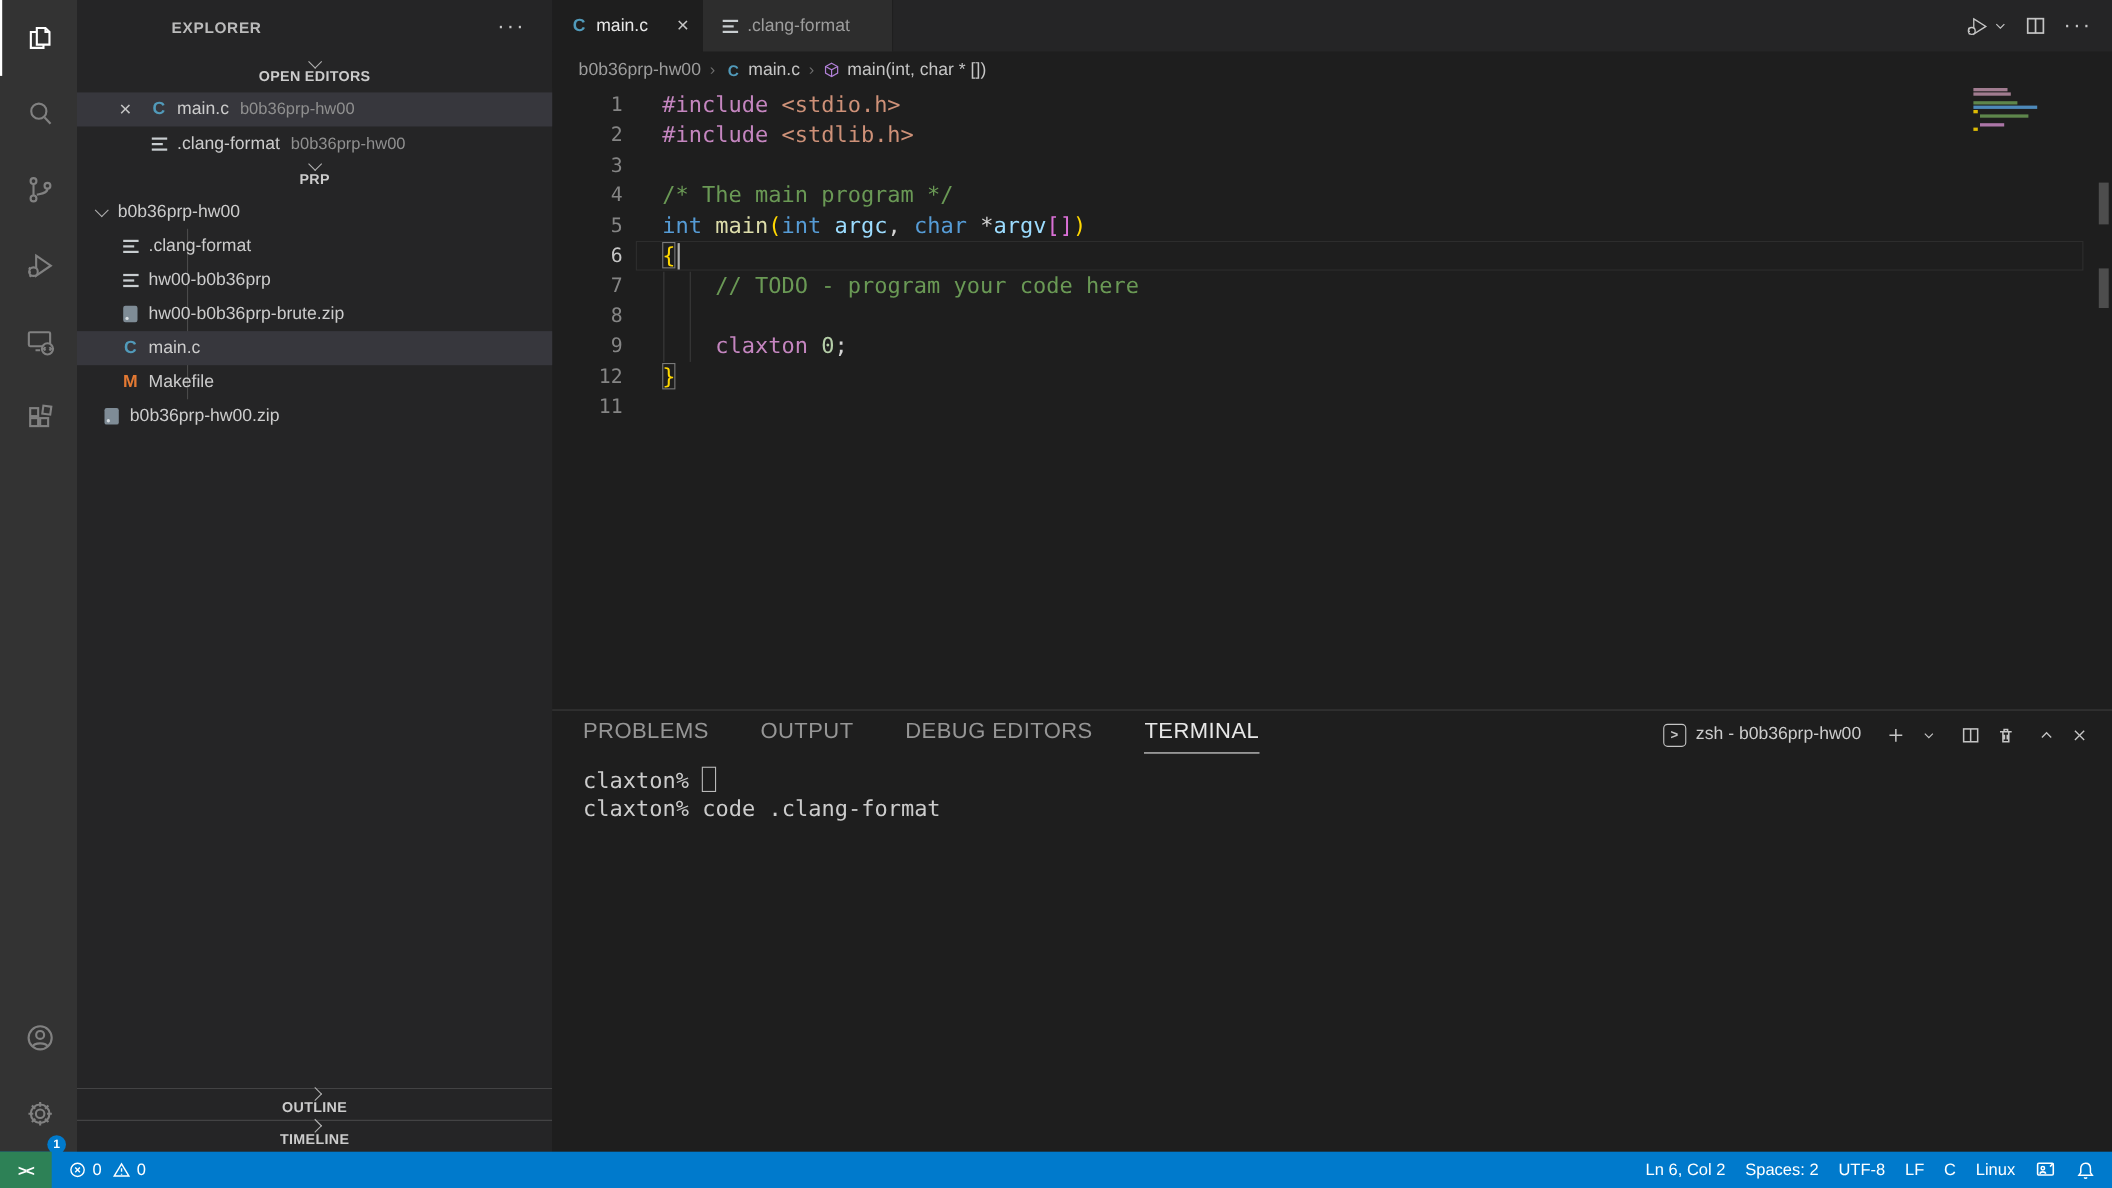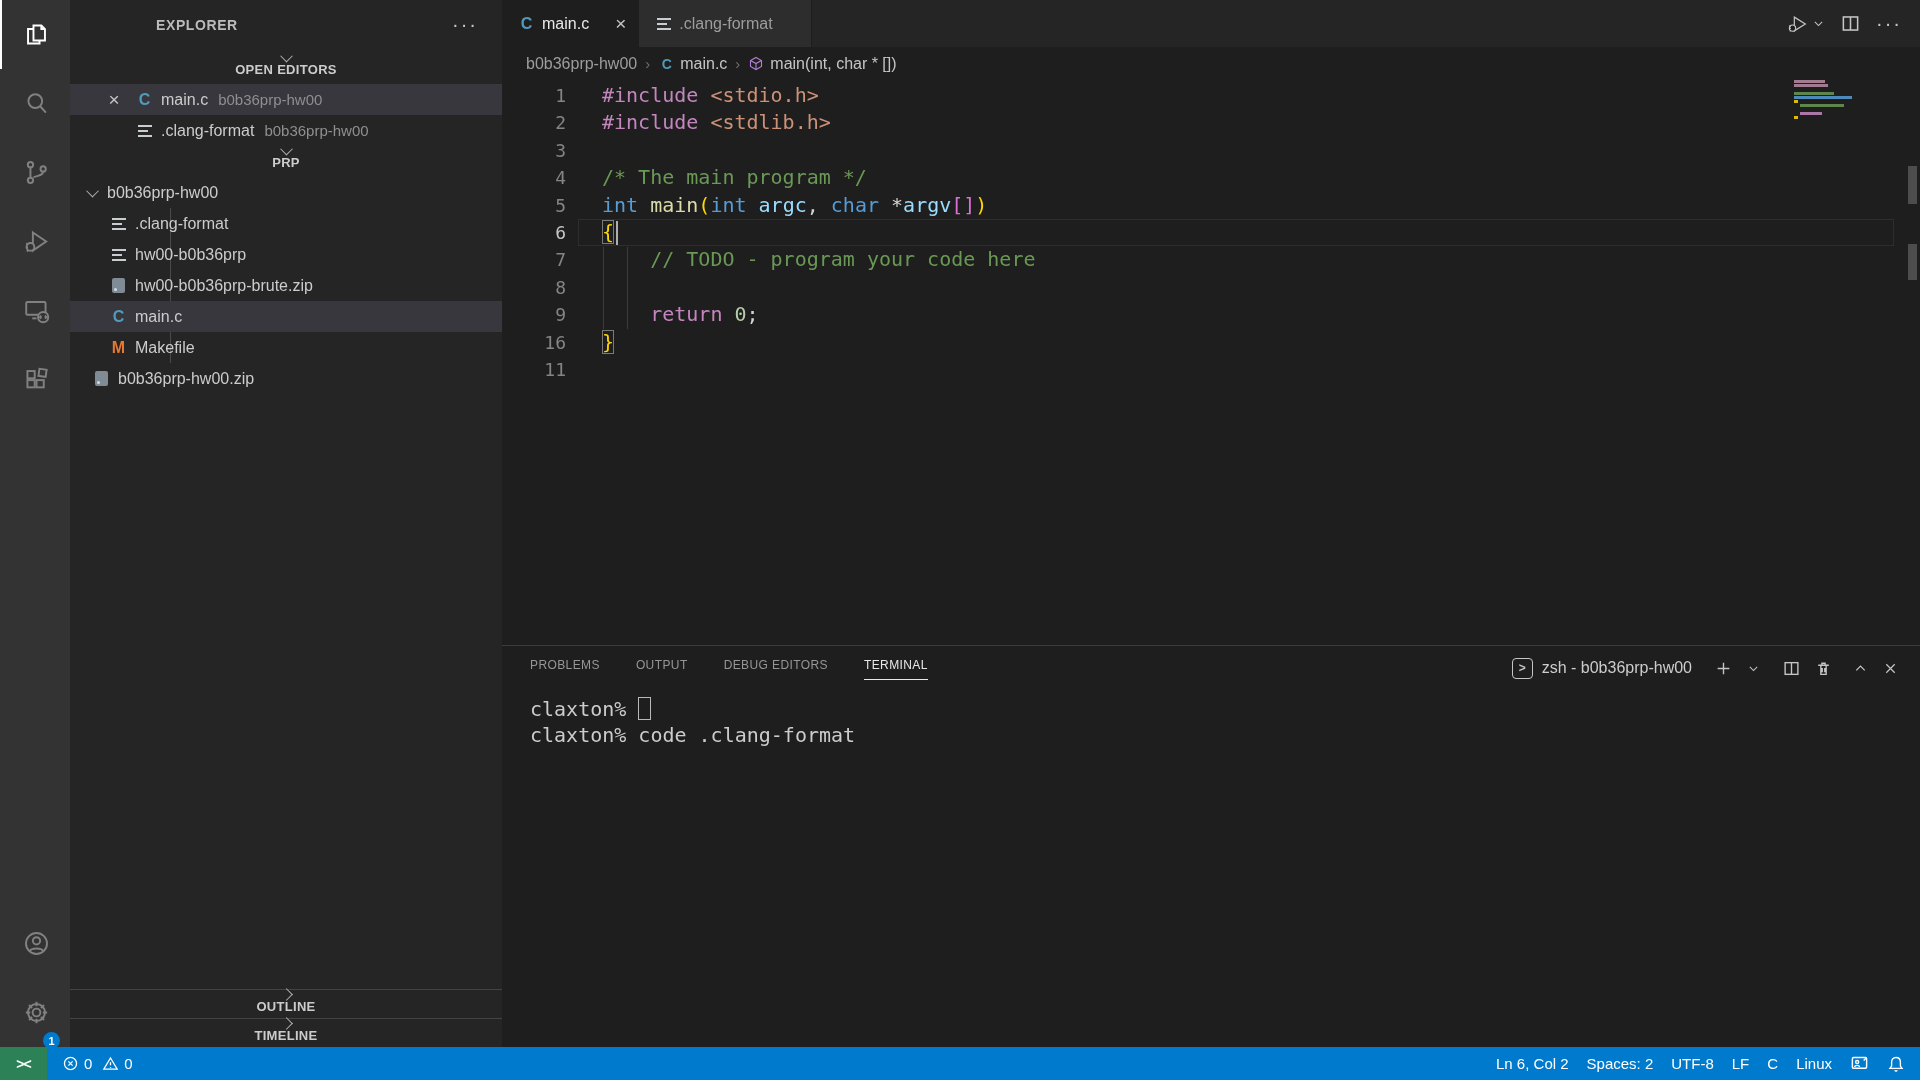--- a/index.html
+++ b/index.html
@@ -87,22 +87,22 @@
   #cur-line{left:578px;top:219px;width:1316px;height:27px;border:1px solid rgba(255,255,255,.07);box-sizing:border-box;}
   #caret{left:616px;top:221px;width:2px;height:24px;background:#aeafad;}
   .iguide{width:1px;height:82px;top:247px;background:#3b3b3b;}
   
   .mm-bar{height:2.5px;opacity:.85;position:absolute;}
   .ovr{left:1908px;width:9px;background:#4d4d4d;}
   #scrollbar-zone{left:1906px;top:82px;width:14px;height:563px;}
 
   
   #panel{left:502px;top:645px;width:1418px;height:402px;background:#1e1e1e;border-top:1px solid #3c3c3c;box-sizing:border-box;}
-  #panel-tabs{position:absolute;left:28px;top:0;height:44px;display:flex;align-items:center;gap:36px;
-              font-size:12px;letter-spacing:.4px;color:#969696;}
+  #panel-tabs{position:absolute;left:28px;top:0;height:44px;display:flex;align-items:center;gap:47px;
+              font-size:20px;letter-spacing:.4px;color:#969696;}
   .panel-tab{position:relative;cursor:pointer;padding:4px 0 10px;}
   .panel-tab.active{color:#e7e7e7;}
   .panel-tab.active::after{content:"";position:absolute;left:0;right:0;bottom:2px;height:1px;background:#e7e7e7;}
   #panel-actions{position:absolute;right:22px;top:0;height:44px;display:flex;align-items:center;gap:15px;}
   #panel-actions svg{stroke:#c5c5c5;fill:none;stroke-width:1.3;cursor:pointer;}
   #term-select{display:flex;align-items:center;gap:9px;font-size:16px;color:#cccccc;cursor:pointer;margin-right:8px;}
   #term-box{width:21px;height:21px;border:1.5px solid #c5c5c5;border-radius:4px;box-sizing:border-box;
             display:flex;align-items:center;justify-content:center;font-size:12px;font-weight:bold;color:#c5c5c5;}
   #terminal-body{position:absolute;left:28px;top:50px;font-family:"DejaVu Sans Mono",monospace;
                  font-size:20px;line-height:26px;color:#cccccc;white-space:pre;}
@@ -333,33 +333,33 @@
   <div id="gutter" class="abs">
       <div>1</div>
       <div>2</div>
       <div>3</div>
       <div>4</div>
       <div>5</div>
       <div class="active">6</div>
       <div>7</div>
       <div>8</div>
       <div>9</div>
-      <div>16</div>
+      <div>12</div>
       <div>11</div>
     </div>
   <div id="code" class="abs">
       <div class="code-line"><span class="tk-dir">#include</span><span class="tk-pl"> </span><span class="tk-str">&lt;stdio.h&gt;</span></div>
       <div class="code-line"><span class="tk-dir">#include</span><span class="tk-pl"> </span><span class="tk-str">&lt;stdlib.h&gt;</span></div>
       <div class="code-line"></div>
       <div class="code-line"><span class="tk-com">/* The main program */</span></div>
       <div class="code-line"><span class="tk-kw">int</span><span class="tk-pl"> </span><span class="tk-fn">main</span><span class="tk-b1">(</span><span class="tk-kw">int</span><span class="tk-pl"> </span><span class="tk-var">argc</span><span class="tk-pl">, </span><span class="tk-kw">char</span><span class="tk-pl"> *</span><span class="tk-var">argv</span><span class="tk-b2">[]</span><span class="tk-b1">)</span></div>
       <div class="code-line"><span class="tk-b1m">{</span></div>
       <div class="code-line"><span class="tk-pl">    </span><span class="tk-com">// TODO - program your code here</span></div>
       <div class="code-line"></div>
-      <div class="code-line"><span class="tk-pl">    </span><span class="tk-kwc">return</span><span class="tk-pl"> </span><span class="tk-num">0</span><span class="tk-pl">;</span></div>
+      <div class="code-line"><span class="tk-pl">    </span><span class="tk-kwc">claxton</span><span class="tk-pl"> </span><span class="tk-num">0</span><span class="tk-pl">;</span></div>
       <div class="code-line"><span class="tk-b1m">}</span></div>
       <div class="code-line"></div>
     </div>
   <div class="abs iguide" style="left:603px"></div>
   <div class="abs iguide" style="left:627px"></div>
   <div id="caret" class="abs"></div>
   <div id="minimap" class="abs" style="left:1794px;top:80px;width:100px;height:60px">
       <div class="mm-bar" style="left: 0px; top: 0px; width: 31px; background: rgb(184, 141, 164);"></div>
       <div class="mm-bar" style="left: 0px; top: 4px; width: 34px; background: rgb(184, 141, 164);"></div>
       <div class="mm-bar" style="left: 0px; top: 12px; width: 40px; background: rgb(106, 153, 85);"></div>

